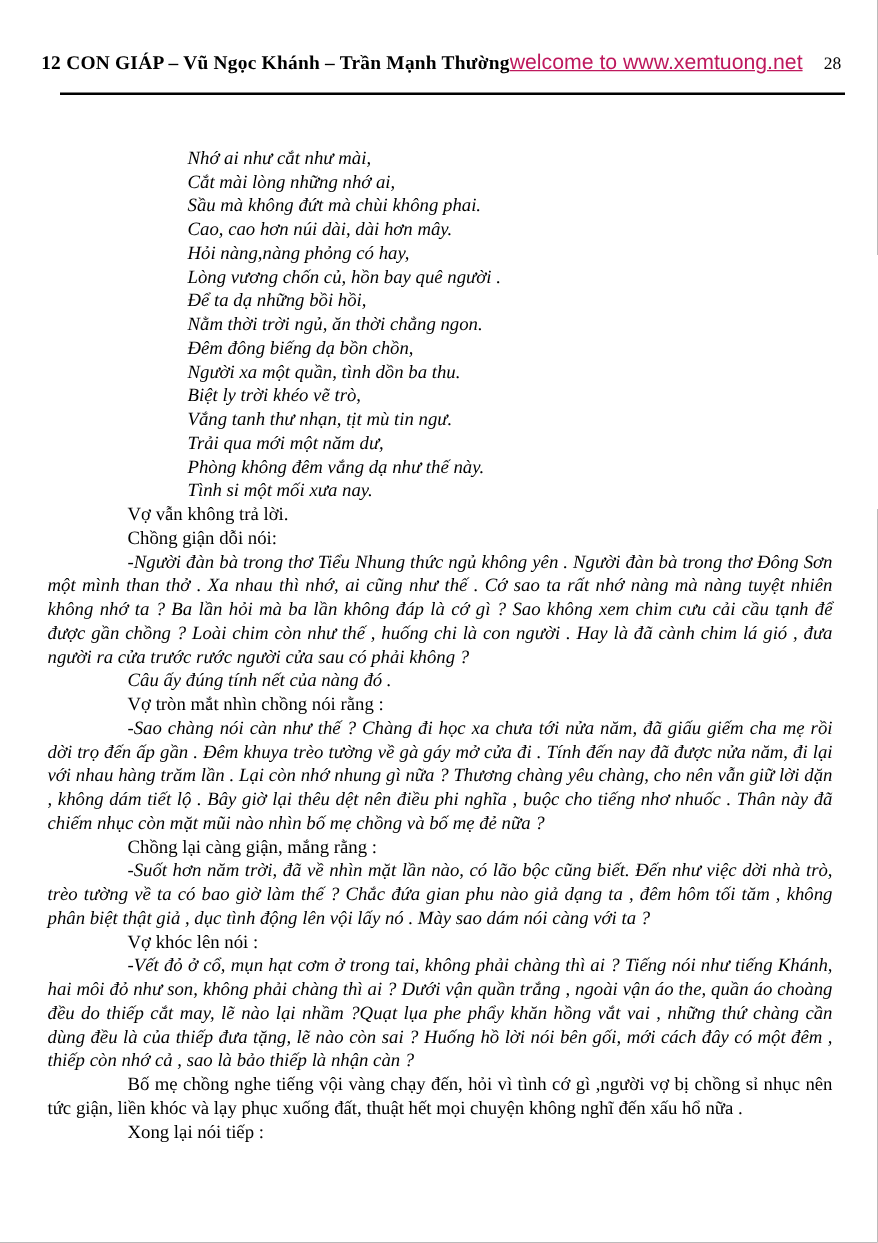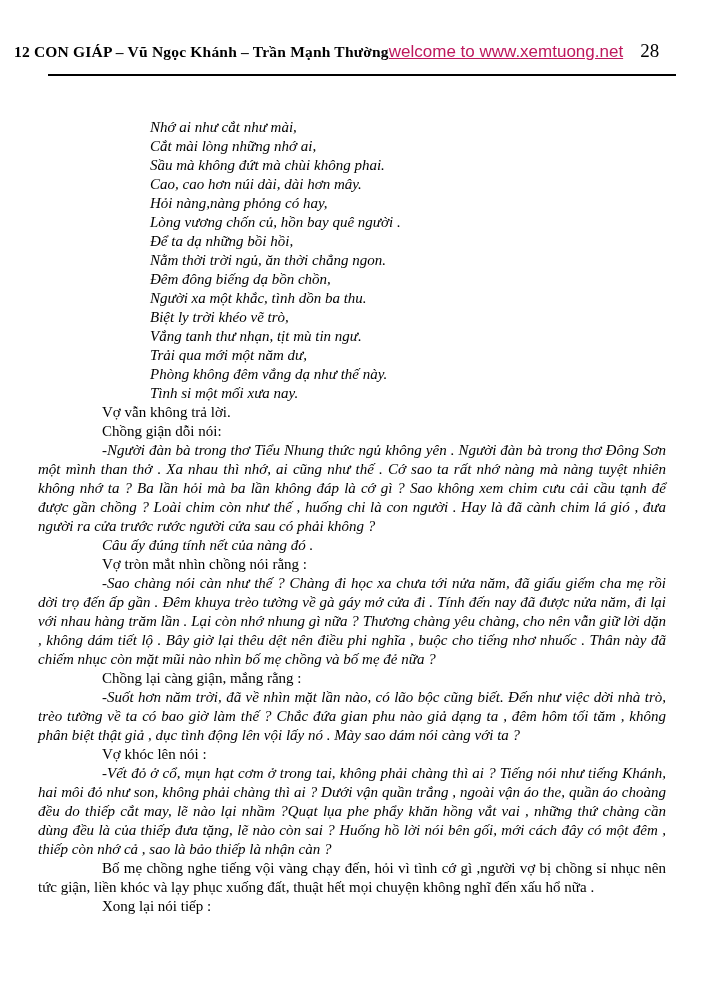--- a/index.html
+++ b/index.html
@@ -7,38 +7,38 @@
     position:relative;
     width:702px;height:994px;
     background:#fff;
     margin:0 auto;
     overflow:hidden;
     font-family:"Liberation Serif", serif;
     color:#000;
   }
   .header{
     position:absolute;top:40px;left:14px;right:10px;
-    display:flex;align-items:baseline;justify-content:flex-start;
+    display:flex;align-items:baseline;justify-content:center;
     white-space:nowrap;
   }
   .title{
     font-weight:bold;
     font-size:15.5px;
     letter-spacing:0.2px;
   }
   .header-right{display:flex;align-items:baseline;}
   .link{
     font-family:"Liberation Sans", sans-serif;
     font-size:17px;
     color:#be185d;
     text-decoration:underline;
     cursor:pointer;
   }
   .pagenum{
-    font-size:19px;
+    font-size:14px;
     margin-left:17px;
   }
   .rule{
     position:absolute;top:74px;left:48px;width:628px;height:2px;
     background:#000;
   }
   .body{
     position:absolute;top:90px;left:38px;width:628px;
     font-size:15px;
     line-height:19px;
@@ -73,21 +73,21 @@
     <div class="poem" id="poem">
         <div class="poem-line">Nhớ ai như cắt như mài,</div>
         <div class="poem-line">Cắt mài lòng những nhớ ai,</div>
         <div class="poem-line">Sầu mà không đứt mà chùi không phai.</div>
         <div class="poem-line">Cao, cao hơn núi dài, dài hơn mây.</div>
         <div class="poem-line">Hỏi nàng,nàng phỏng có hay,</div>
         <div class="poem-line">Lòng vương chốn củ, hồn bay quê người .</div>
         <div class="poem-line">Để ta dạ những bồi hồi,</div>
         <div class="poem-line">Nằm thời trời ngủ, ăn thời chẳng ngon.</div>
         <div class="poem-line">Đêm đông biếng dạ bồn chồn,</div>
-        <div class="poem-line">Người xa một khắc, tình dồn ba thu.</div>
+        <div class="poem-line">Người xa một quần, tình dồn ba thu.</div>
         <div class="poem-line">Biệt ly trời khéo vẽ trò,</div>
         <div class="poem-line">Vắng tanh thư nhạn, tịt mù tin ngư.</div>
         <div class="poem-line">Trải qua mới một năm dư,</div>
         <div class="poem-line">Phòng không đêm vắng dạ như thế này.</div>
         <div class="poem-line">Tình si một mối xưa nay.</div>
       </div>
     <div id="paragraphs">
         <p class="para narr">Vợ vẫn không trả lời.</p>
         <p class="para narr">Chồng giận dỗi nói:</p>
         <p class="para dialog">-Người đàn bà trong thơ Tiểu Nhung thức ngủ không yên . Người đàn bà trong thơ Đông Sơn một mình than thở . Xa nhau thì nhớ, ai cũng như thế . Cớ sao ta rất nhớ nàng mà nàng tuyệt nhiên không nhớ ta ? Ba lần hỏi mà ba lần không đáp là cớ gì ? Sao không xem chim cưu cải cầu tạnh để được gần chồng ? Loài chim còn như thế , huống chi là con người . Hay là đã cành chim lá gió , đưa người ra cửa trước rước người cửa sau có phải không ?</p>

